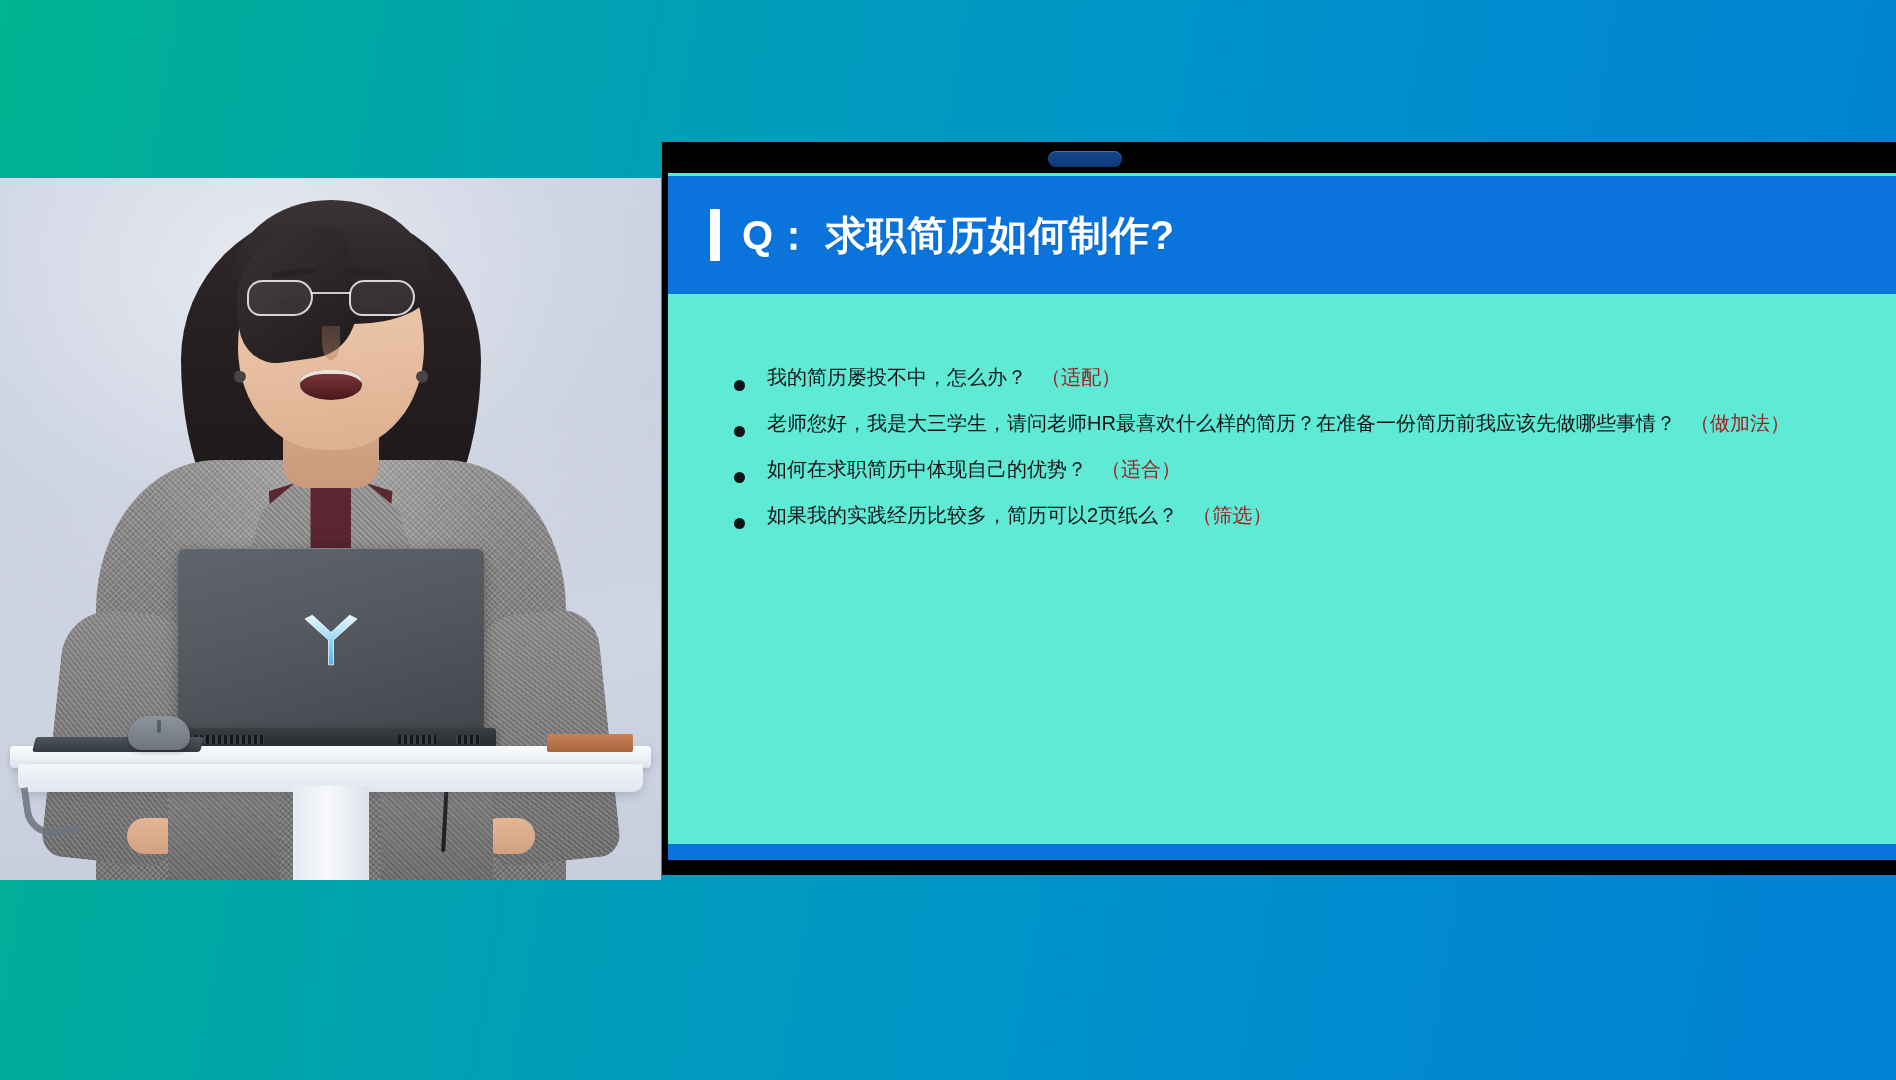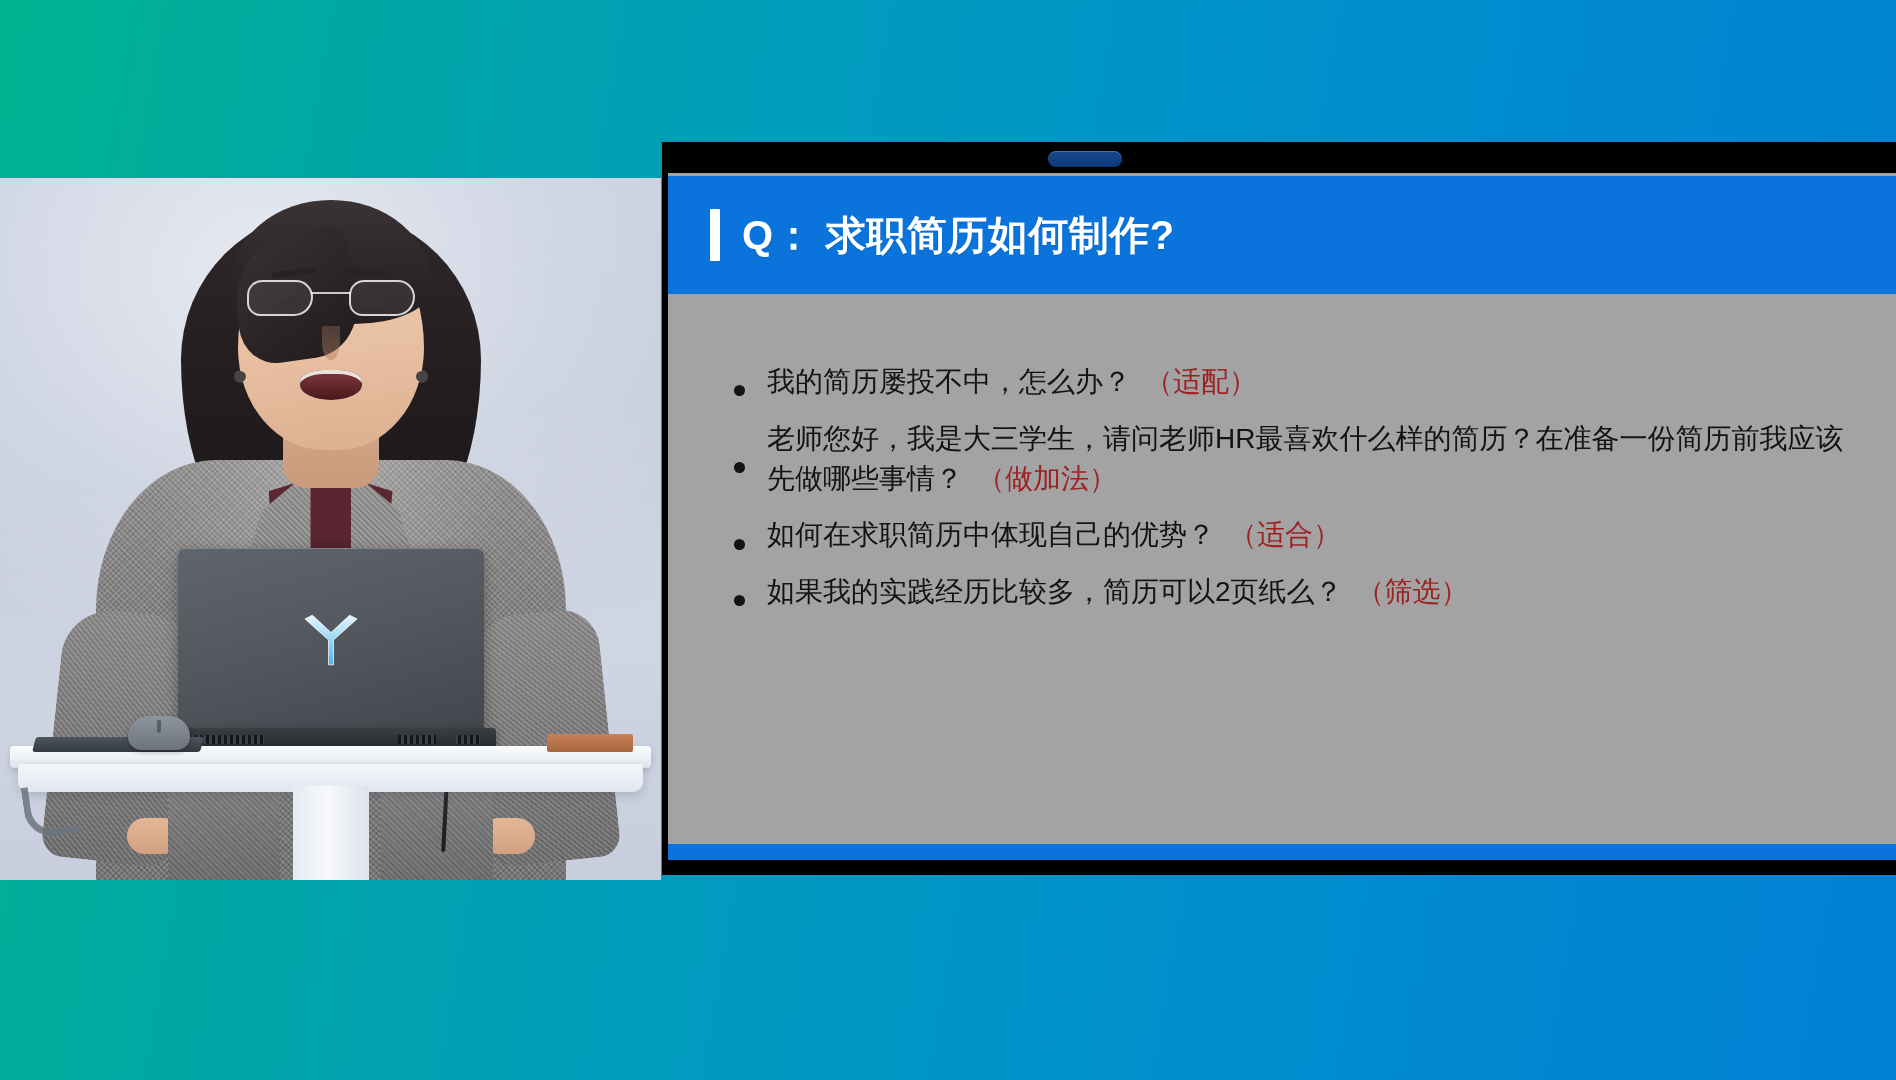--- a/index.html
+++ b/index.html
@@ -236,21 +236,21 @@
   #slide-notch {
     position:absolute; left:386px; top:9px;
     width:74px; height:16px;
     background:linear-gradient(180deg,#15488f 0%, #0e3a79 100%);
     border-radius:9px;
     box-shadow:inset 0 1px 0 rgba(255,255,255,.22);
   }
   #slide-page {
     position:absolute; left:6px; top:31px;
     width:1228px; height:671px;
-    background:#a3a3a3;
+    background:#5eead4;
     overflow:hidden;
   }
   #slide-header {
     position:absolute; left:0; top:3px; width:100%; height:118px;
     background:#0a74dc;
     display:flex; align-items:center;
   }
   #header-accent {
     width:10px; height:52px; background:#ffffff;
     margin-left:42px; border-radius:1px; flex:none;
@@ -259,23 +259,23 @@
     color:#ffffff; font-size:40px; font-weight:bold;
     margin-left:22px; letter-spacing:0.5px;
     text-shadow:0 1px 2px rgba(0,0,0,.12);
     white-space:nowrap;
   }
   #slide-body {
     position:absolute; left:0; top:121px; width:100%; height:550px;
     padding:68px 40px 0 40px;
   }
   .bullet-row {
-    display:flex; align-items:center;
+    display:flex; align-items:flex-end;
     margin-bottom:17px;
-    font-size:28px; line-height:1.42; color:#111315;
+    font-size:20px; line-height:1.42; color:#111315;
   }
   .bullet-dot {
     flex:none; width:11px; height:11px; border-radius:50%;
     background:#111315; margin:18px 22px 0 26px;
   }
   .bullet-text { flex:1; }
   .tag { color:#9d2123; }
   #slide-footer-band {
     position:absolute; left:6px; top:702px; width:1228px; height:16px;
     background:#0a74dc;

